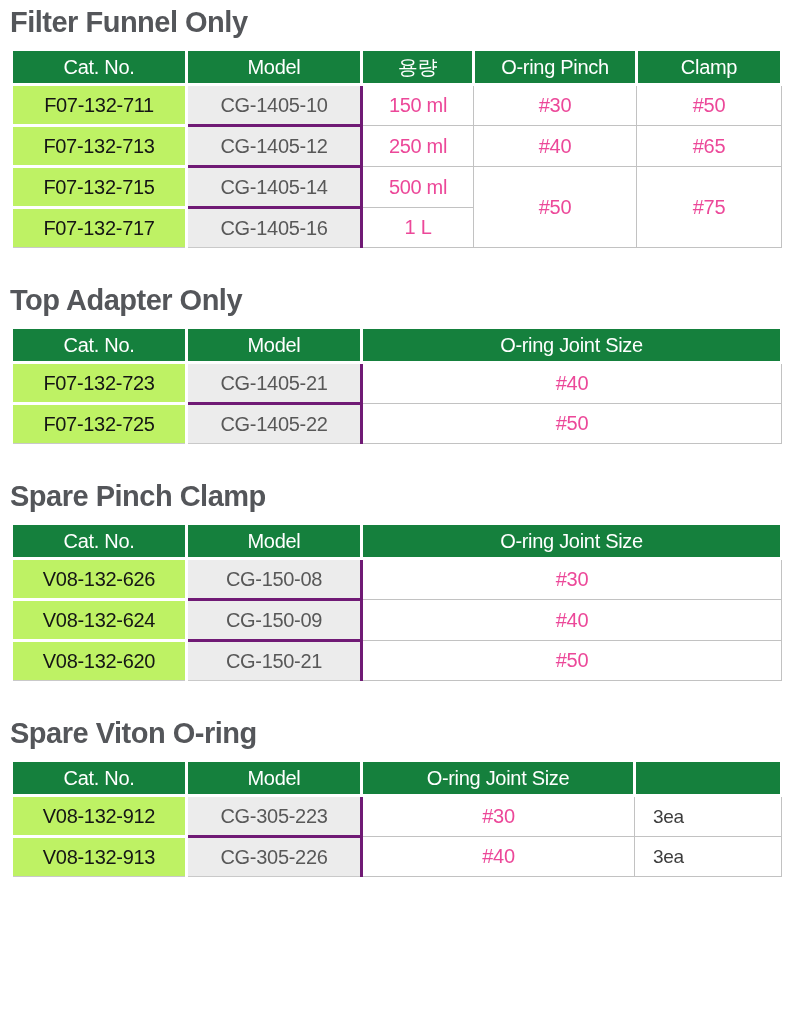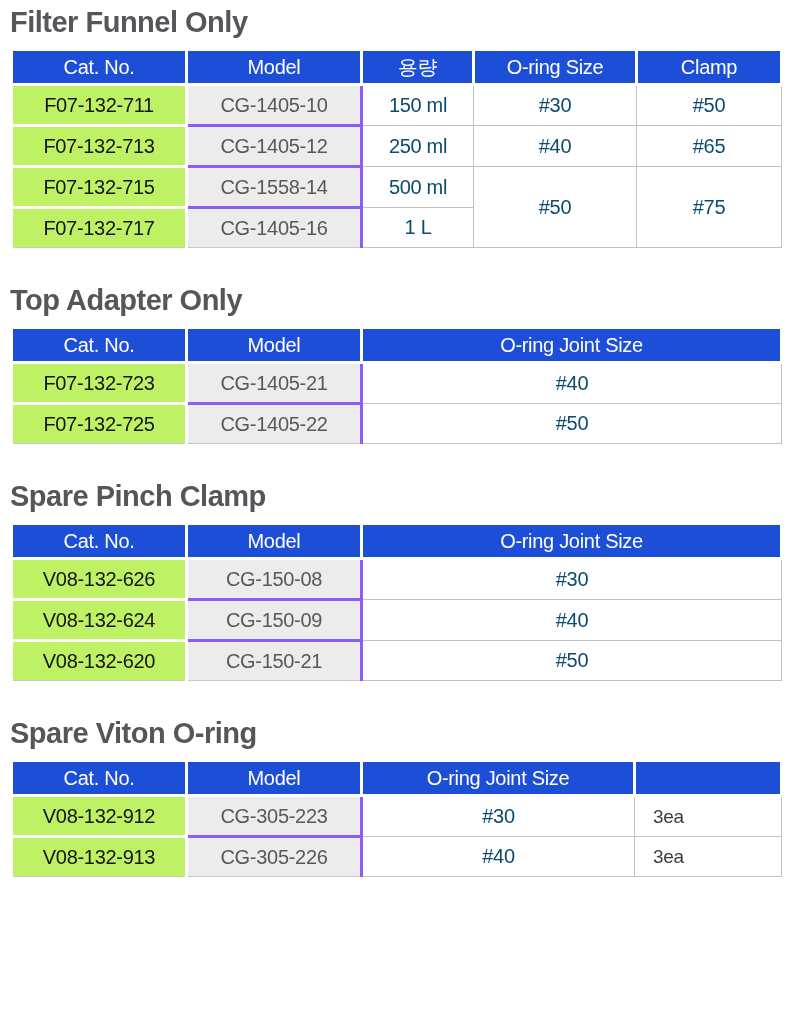--- a/index.html
+++ b/index.html
@@ -26,50 +26,50 @@
   }
   section:first-child h2.section-title {
     margin-top: 0;
   }
   table {
     border-collapse: collapse;
     table-layout: fixed;
     width: 770px;
   }
   th {
-    background: #1d4ed8;
+    background: #15803d;
     color: #ffffff;
     font-size: 20px;
     font-weight: 500;
     letter-spacing: -0.3px;
     height: 32px;
     padding: 0;
     border: 3px solid #ffffff;
     text-align: center;
   }
   td {
     font-size: 20px;
     letter-spacing: -0.3px;
     text-align: center;
     vertical-align: middle;
     height: 38px;
     padding: 0;
     border: 1px solid #c2c2c2;
-    color: #0c4a6e;
+    color: #ec4899;
     background: #ffffff;
   }
   td.cat {
     background: #bef264;
     border: 3px solid #ffffff;
     color: #151515;
     font-weight: 500;
   }
   td.model {
     background: #ececec;
-    border: 3px solid #8b5cf6;
+    border: 3px solid #701a75;
     color: #585858;
   }
   tbody tr:last-child td.cat,
   tbody tr:last-child td.model {
     border-bottom: 1px solid #c9c9c9;
   }
   td.qty {
     text-align: left;
     padding-left: 18px;
     color: #3d3d3d;
@@ -89,42 +89,42 @@
           <col style="width:175px">
           <col style="width:112px">
           <col style="width:163px">
           <col style="width:145px">
       </colgroup>
       <thead>
         <tr>
           <th>Cat. No.</th>
           <th>Model</th>
           <th>용량</th>
-          <th>O-ring Size</th>
+          <th>O-ring Pinch</th>
           <th>Clamp</th>
         </tr>
       </thead>
       <tbody>
         <tr>
           <td class="cat">F07-132-711</td>
           <td class="model">CG-1405-10</td>
           <td>150 ml</td>
           <td>#30</td>
           <td>#50</td>
         </tr>
         <tr>
           <td class="cat">F07-132-713</td>
           <td class="model">CG-1405-12</td>
           <td>250 ml</td>
           <td>#40</td>
           <td>#65</td>
         </tr>
         <tr>
           <td class="cat">F07-132-715</td>
-          <td class="model">CG-1558-14</td>
+          <td class="model">CG-1405-14</td>
           <td>500 ml</td>
           <td rowspan="2">#50</td>
           <td rowspan="2">#75</td>
         </tr>
         <tr>
           <td class="cat">F07-132-717</td>
           <td class="model">CG-1405-16</td>
           <td>1 L</td>
         </tr>
       </tbody>

